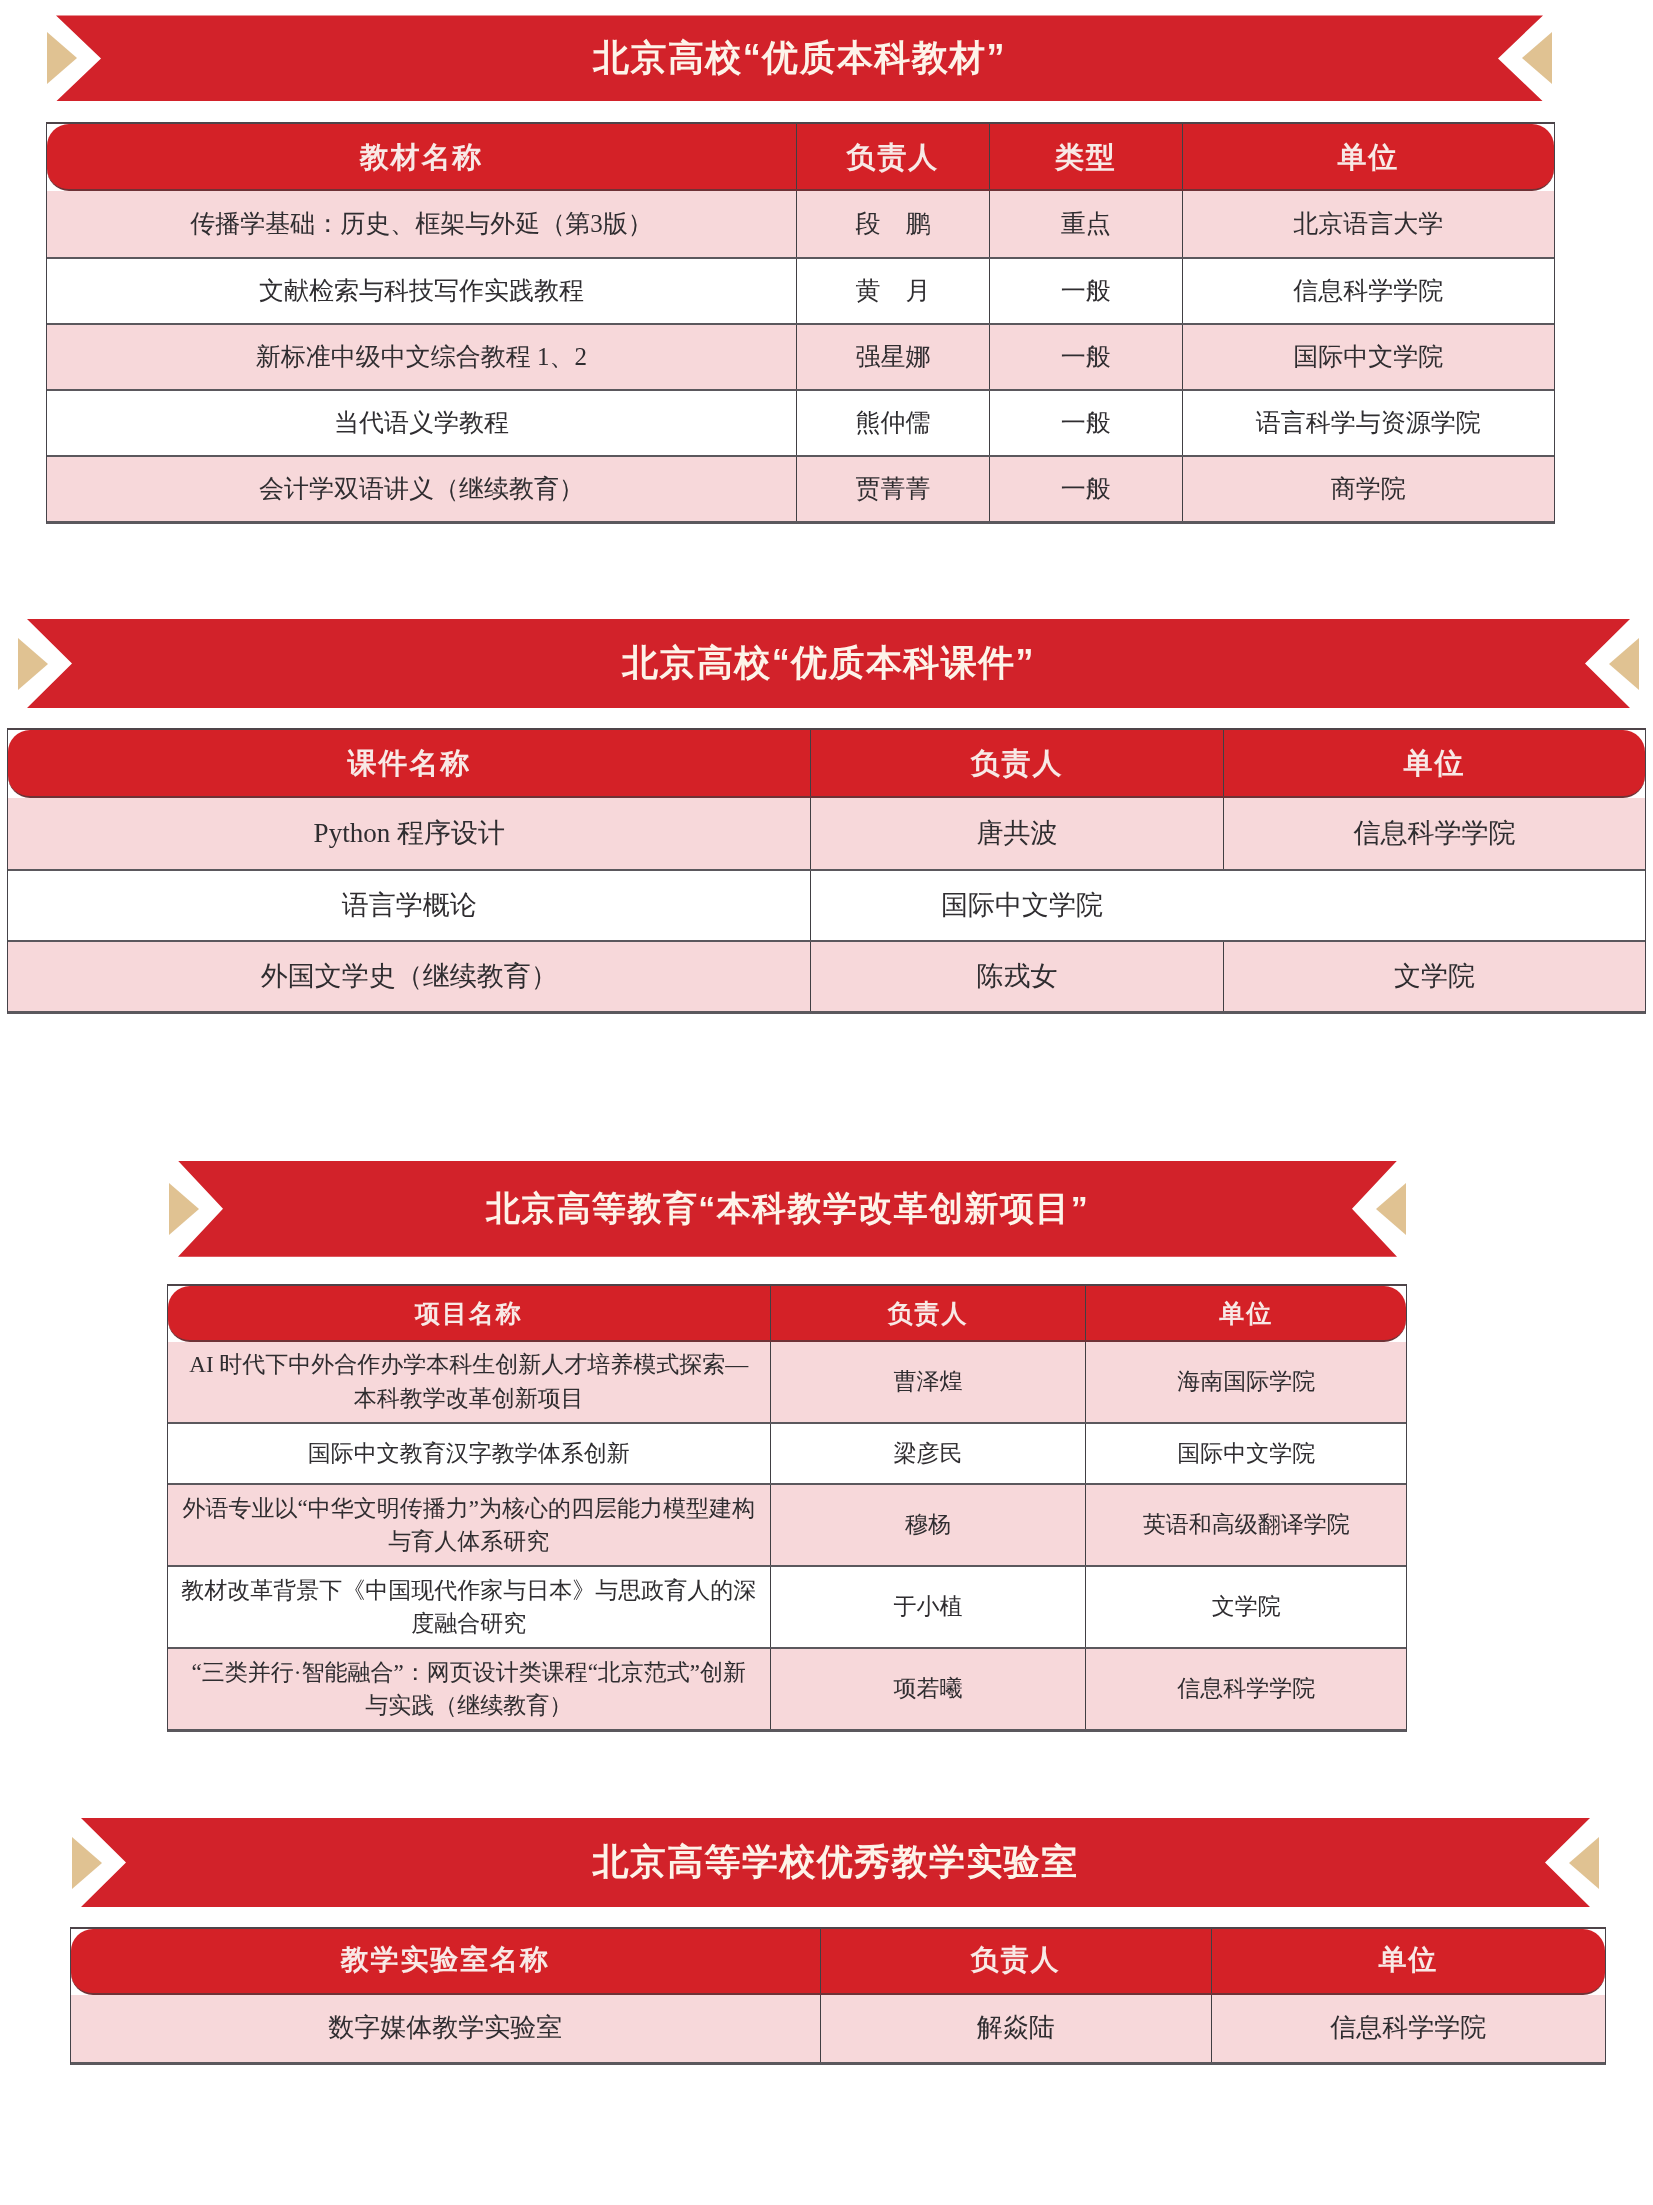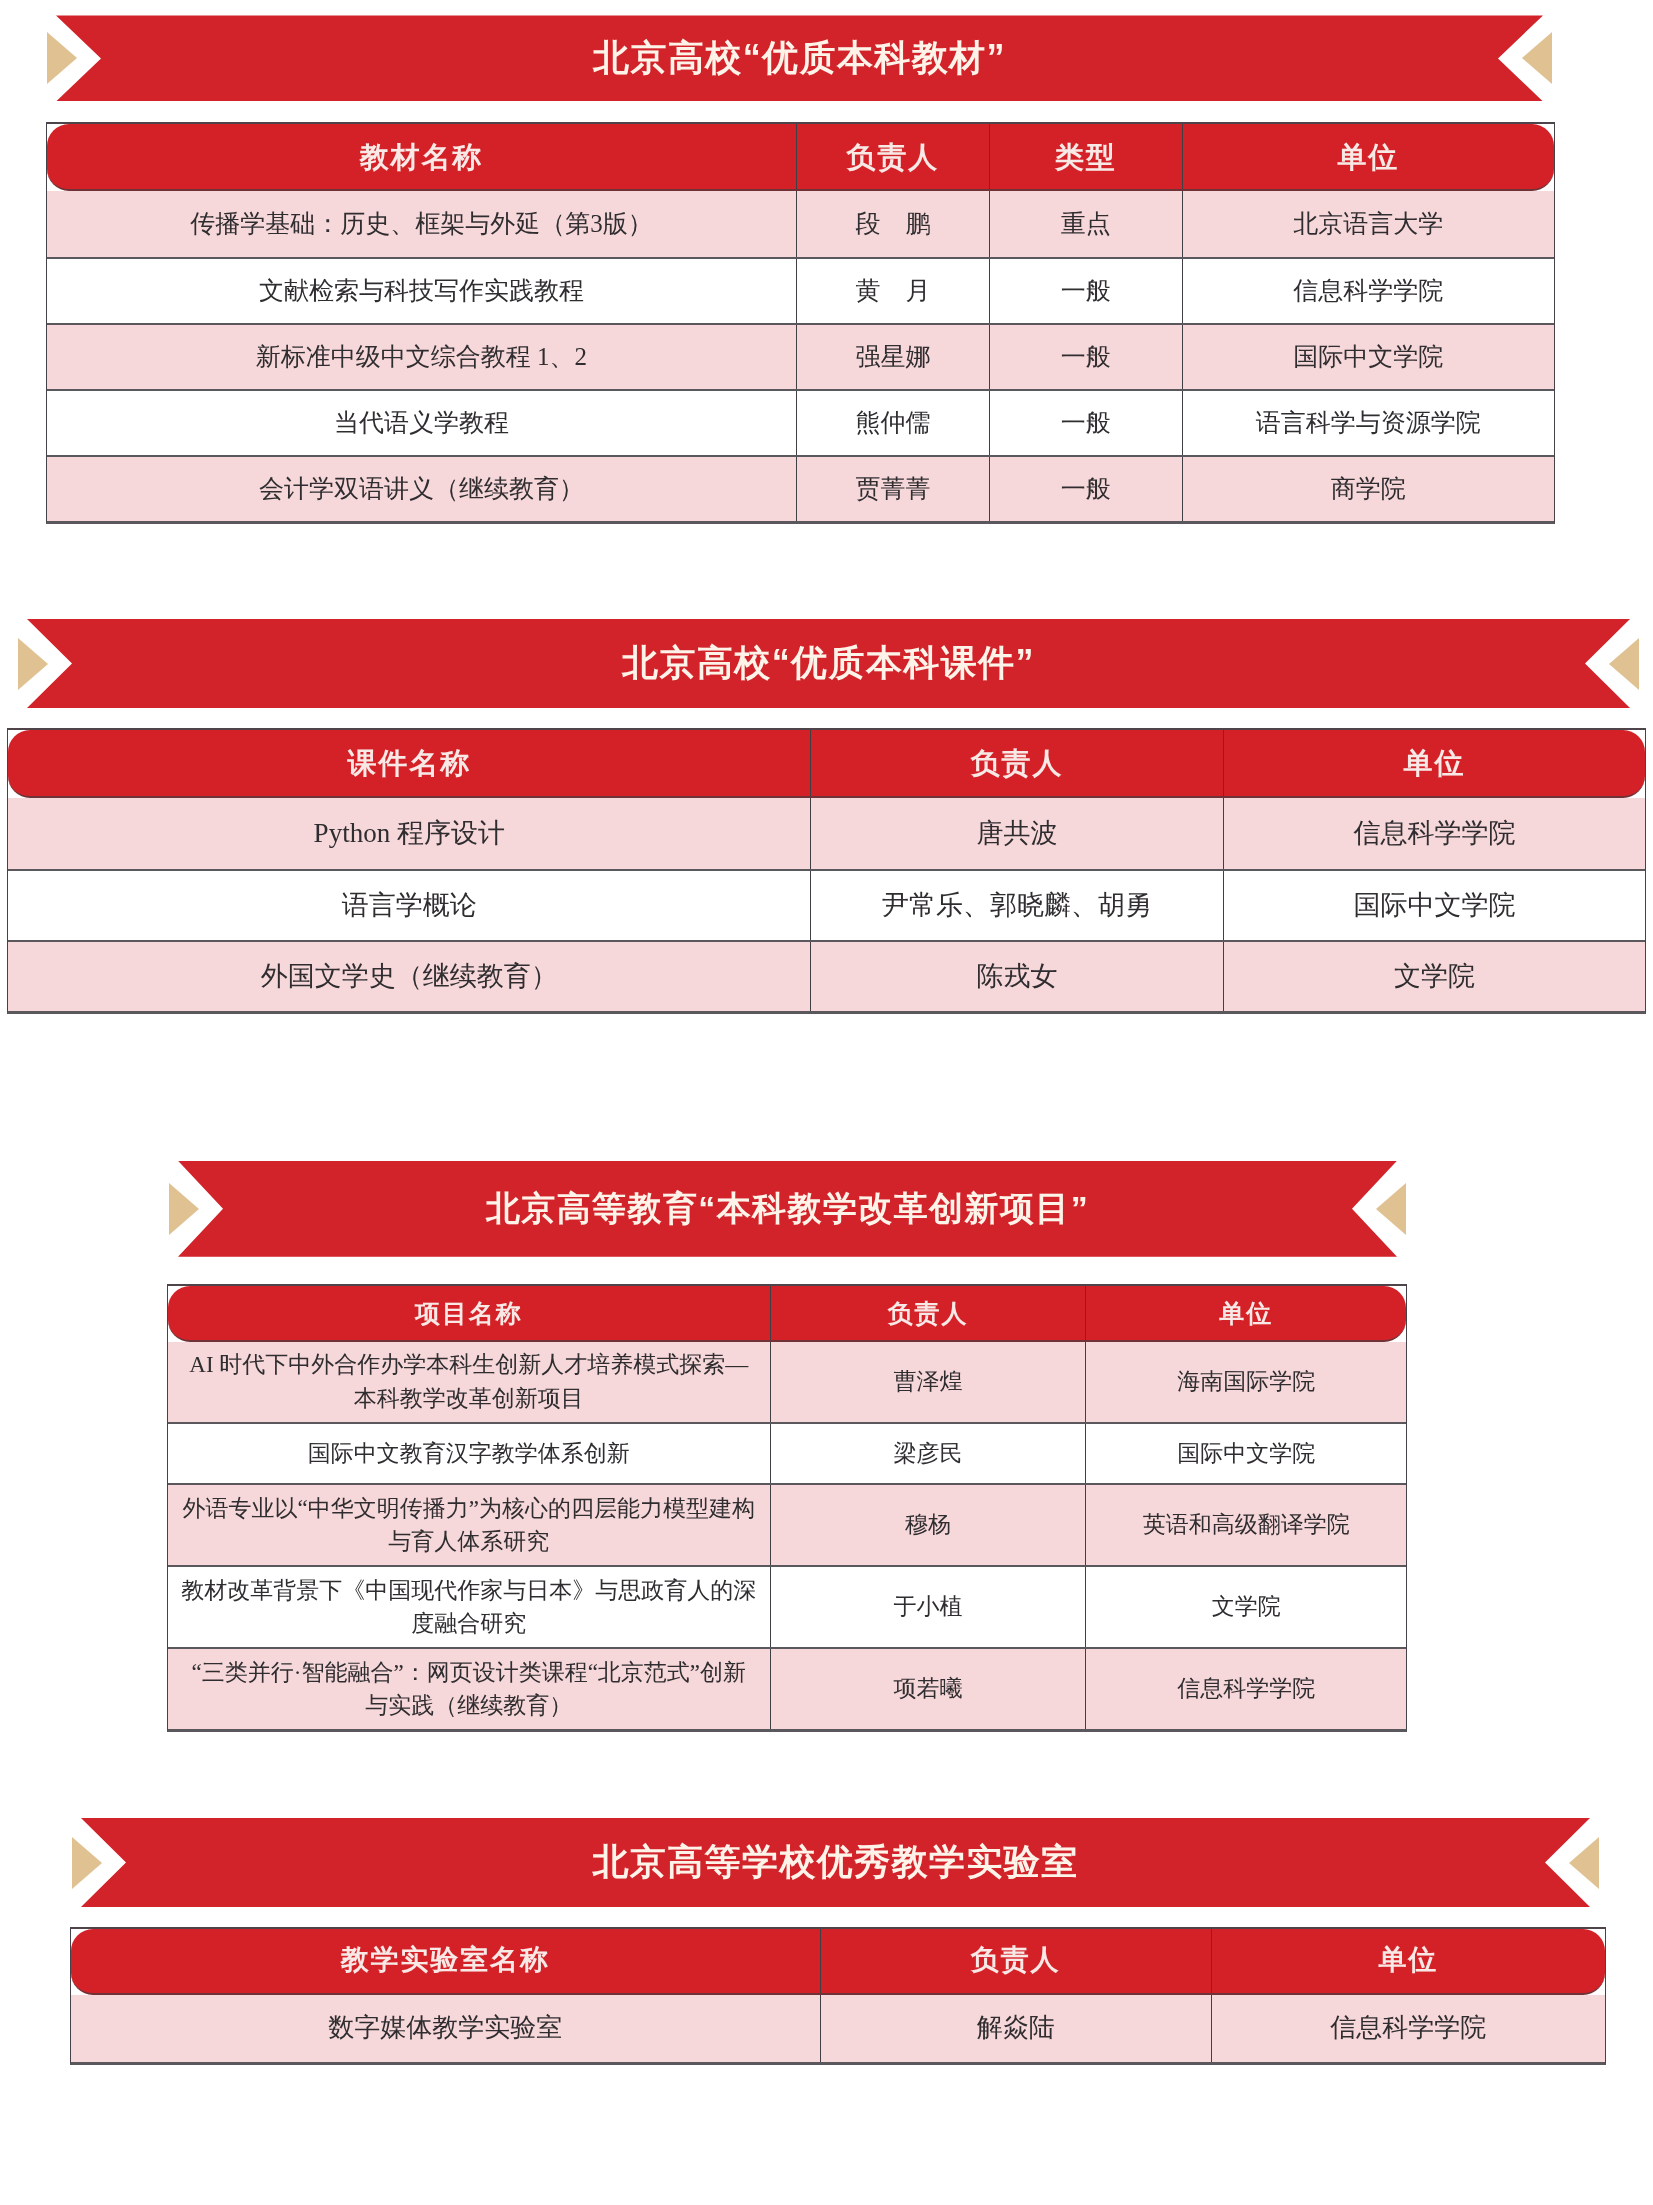--- a/index.html
+++ b/index.html
@@ -161,21 +161,20 @@
         </div>
       </div>
       <div class="tbody">
         <div class="row">
           <div class="cell" style="width: 49%;">Python 程序设计</div>
           <div class="cell" style="width: 25.2%;">唐共波</div>
           <div class="cell" style="width: 25.8%;">信息科学学院</div>
         </div>
         <div class="row">
           <div class="cell" style="width: 49%;">语言学概论</div>
-          <div class="cell" style="width: 25.2%;">尹常乐、郭晓麟、胡勇</div>
           <div class="cell" style="width: 25.8%;">国际中文学院</div>
         </div>
         <div class="row">
           <div class="cell" style="width: 49%;">外国文学史（继续教育）</div>
           <div class="cell" style="width: 25.2%;">陈戎女</div>
           <div class="cell" style="width: 25.8%;">文学院</div>
         </div>
       </div>
     </div>
 </section>

